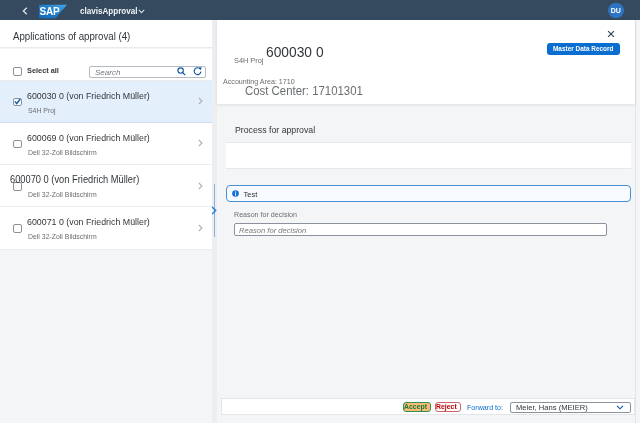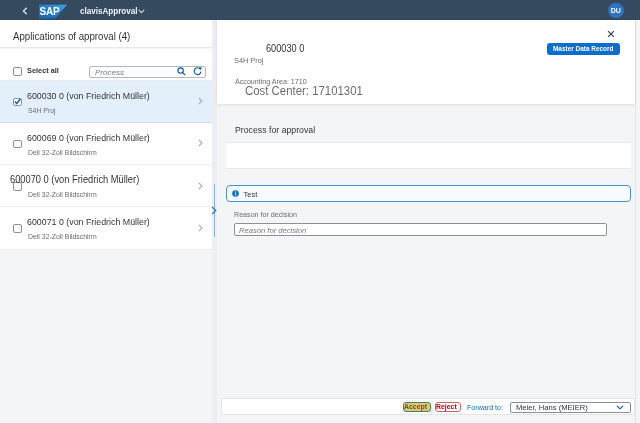--- a/index.html
+++ b/index.html
@@ -39,21 +39,21 @@
 
   <div class="abs" style="left:0;top:20px;width:211.5px;height:403px;background:#f4f5f7;"></div>
 
   <div class="abs" style="left:0;top:20px;width:211.5px;height:27.5px;background:#fff;border-bottom:1px solid #e8eaec;"></div>
   <div class="abs t" style="left:12.5px;top:29.5px;font-size:11px;"><span class="sx" style="transform:scaleX(0.88);">Applications of approval (4)</span></div>
 
   <div class="abs" style="left:0;top:48.5px;width:211.5px;height:32px;background:#fff;border-bottom:1px solid #e8eaec;"></div>
   <div class="abs" style="left:13px;top:67px;width:8.5px;height:8.5px;border:1px solid #89919a;border-radius:2px;background:#fff;"></div>
   <div class="abs t" style="left:26.5px;top:65.5px;font-size:8px;font-weight:bold;"><span class="sx" style="transform:scaleX(0.92);">Select all</span></div>
   <div class="abs" style="left:89px;top:65.5px;width:116.5px;height:12.5px;background:#fff;border:1px solid #b2b9c0;border-radius:2px;"></div>
-  <div class="abs" style="left:95px;top:67.5px;font-size:8px;font-style:italic;color:#74777a;">Process</div>
+  <div class="abs" style="left:95px;top:67.5px;font-size:8px;font-style:italic;color:#74777a;">Search</div>
   <svg class="abs" style="left:177px;top:67px;" width="9" height="9" viewBox="0 0 9 9">
     <circle cx="3.6" cy="3.6" r="2.7" stroke="#0854a0" stroke-width="1.1" fill="none"></circle>
     <path d="M5.7 5.7 L8.2 8.2" stroke="#0854a0" stroke-width="1.2"></path>
   </svg>
   <svg class="abs" style="left:193px;top:67px;" width="9" height="9" viewBox="0 0 9 9">
     <path d="M7.3 2.2 A3.4 3.4 0 1 0 7.9 4.7" stroke="#0854a0" stroke-width="1.1" fill="none"></path>
     <polygon points="6.1,0.2 8.9,0.6 7.2,3.2" fill="#0854a0"></polygon>
   </svg>
 
   <div class="abs" style="left:0;top:80.5px;width:211.5px;height:42.3px;background:#e3effa;border-bottom:1px solid #cfdded;"></div>
@@ -97,24 +97,24 @@
     <path d="M1.1 1 L4.7 4.5 L1.1 8" stroke="#1d7bd4" stroke-width="1.3" fill="none"></path>
   </svg>
 
   <div class="abs" style="left:216.5px;top:20px;width:418px;height:403px;background:#f4f5f7;"></div>
   <div class="abs" style="left:634.5px;top:20px;width:1px;height:403px;background:#e3e5e8;"></div>
 
   <div class="abs" style="left:216.5px;top:20px;width:418px;height:83.5px;background:#fff;box-shadow:0 1px 3px rgba(0,0,0,0.10);"></div>
   <svg class="abs" style="left:606.5px;top:29.5px;" width="8" height="8" viewBox="0 0 8 8">
     <path d="M1.1 1.1 L6.9 6.9 M6.9 1.1 L1.1 6.9" stroke="#35495e" stroke-width="1.25" fill="none"></path>
   </svg>
-  <div class="abs t" style="left:233.5px;top:43px;font-size:10px;padding-left:32px;"><span class="sx" style="transform:scaleX(0.92);">600030 0</span></div>
+  <div class="abs t" style="left:233.5px;top:43px;font-size:15px;padding-left:32px;"><span class="sx" style="transform:scaleX(0.92);">600030 0</span></div>
   <div class="abs g" style="left:234px;top:55.5px;font-size:8px;"><span class="sx" style="transform:scaleX(0.92);">S4H Proj</span></div>
   <div class="abs" style="left:547px;top:43px;width:72.5px;height:11.5px;background:#0a6ed1;border-radius:3px;color:#fff;font-size:7.5px;font-weight:bold;text-align:center;line-height:11.5px;"><span style="display:inline-block;transform:scaleX(0.86);transform-origin:50% 50%;white-space:nowrap;">Master Data Record</span></div>
-  <div class="abs g" style="left:235px;top:76.5px;font-size:7.5px;text-align:center;"><span class="sx" style="transform:scaleX(0.95);">Accounting Area: 1710</span></div>
+  <div class="abs g" style="left:223px;top:76.5px;font-size:7.5px;text-align:center;"><span class="sx" style="transform:scaleX(0.95);">Accounting Area: 1710</span></div>
   <div class="abs g" style="left:245px;top:84.3px;font-size:12px;"><span class="sx" style="transform:scaleX(0.95);">Cost Center: 17101301</span></div>
 
   <div class="abs t" style="left:234.5px;top:124px;font-size:9.5px;text-align:right;"><span class="sx" style="transform:scaleX(0.92);">Process for approval</span></div>
   <div class="abs" style="left:226px;top:141.8px;width:405px;height:26.8px;background:#fff;border-top:1px solid #e6e8ea;border-bottom:1px solid #e6e8ea;"></div>
 
   <div class="abs" style="left:225.5px;top:185px;width:405.5px;height:16.5px;background:#f7fbff;border:1px solid #4a90d5;border-radius:4px;"></div>
   <svg class="abs" style="left:231.8px;top:190px;" width="7" height="7" viewBox="0 0 7 7">
     <circle cx="3.5" cy="3.5" r="3.3" fill="#0a6ed1"></circle>
     <rect x="2.95" y="1.5" width="1.15" height="1.15" fill="#fff"></rect>
     <rect x="2.95" y="3.25" width="1.15" height="2.3" fill="#fff"></rect>

